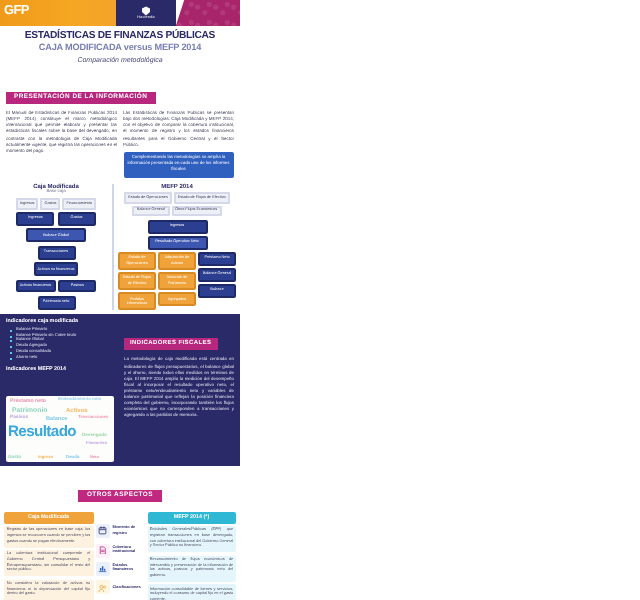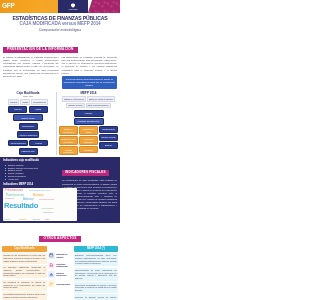--- a/index.html
+++ b/index.html
@@ -73,22 +73,22 @@
   
   .indic{background:#2b2a68;padding:2px 3px;display:flex;gap:3px;}
   .ind-left{width:56px;}
   .ind-right{flex:1;}
   .ind-h{font-size:2.7px;font-weight:bold;color:#ffffff;line-height:3.4px;}
   ul.bul{margin:0.8px 0 0;padding-left:3px;list-style:none;}
   ul.bul li{font-size:2.05px;line-height:2.9px;color:#dfe2f2;position:relative;padding-left:2px;}
   ul.bul li::before{content:"";position:absolute;left:-1px;top:1px;width:1px;height:1px;
                     background:#5cc8e8;}
   .ind-h2{font-size:2.7px;font-weight:bold;color:#fff;margin-top:2px;}
-  .wordcloud{margin-top:2px;width:54px;height:33px;background:#fdfdfb;border-radius:1px;
-             position:relative;overflow:hidden;padding-left:20px;}
+  .wordcloud{margin-top:12px;width:54px;height:33px;background:#fdfdfb;border-radius:1px;
+             position:relative;overflow:hidden;}
   .wc{position:absolute;font-weight:bold;line-height:1;white-space:nowrap;}
   .ind-pill{display:inline-block;background:#b8277e;color:#fff;font-size:3px;font-weight:bold;
             padding:1.6px 3px;letter-spacing:.2px;line-height:1;}
   .ind-p{font-size:2.2px;line-height:3.1px;color:#e4e6f4;margin-top:2px;text-align:justify;}
 
   
   .otros-bar{text-align:center;padding:2px 0 1.5px;background:#fff;}
   .oa{display:flex;padding:1.5px 2px 2px;gap:1.5px;align-items:flex-start;}
   .oa-col{flex:1;}
   .oa-mid{width:24px;}

